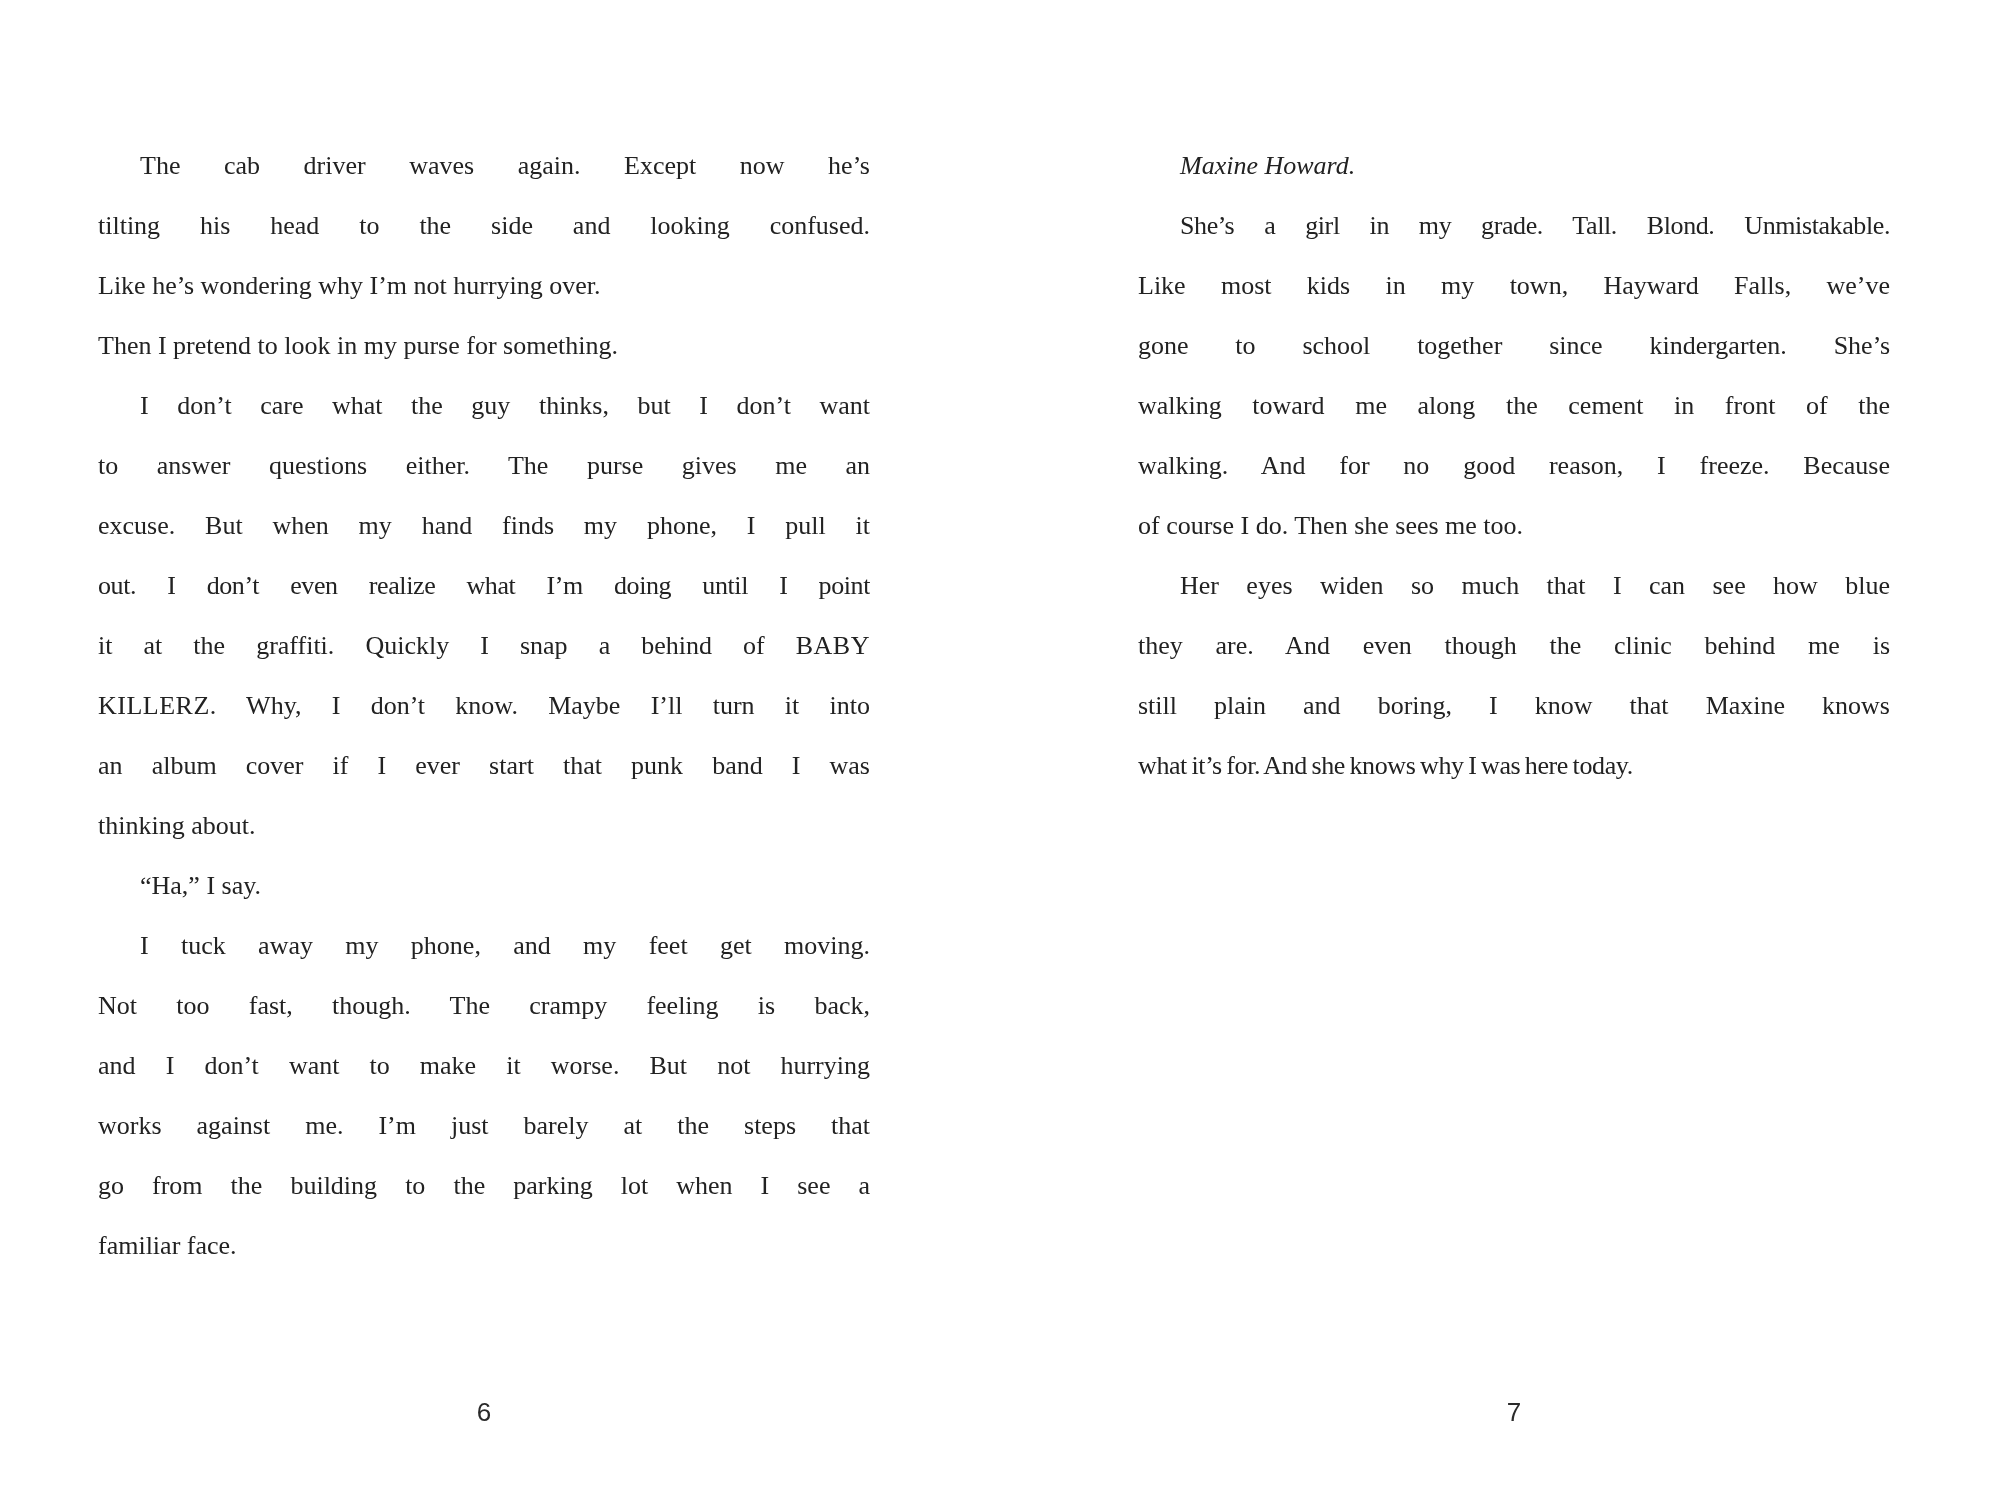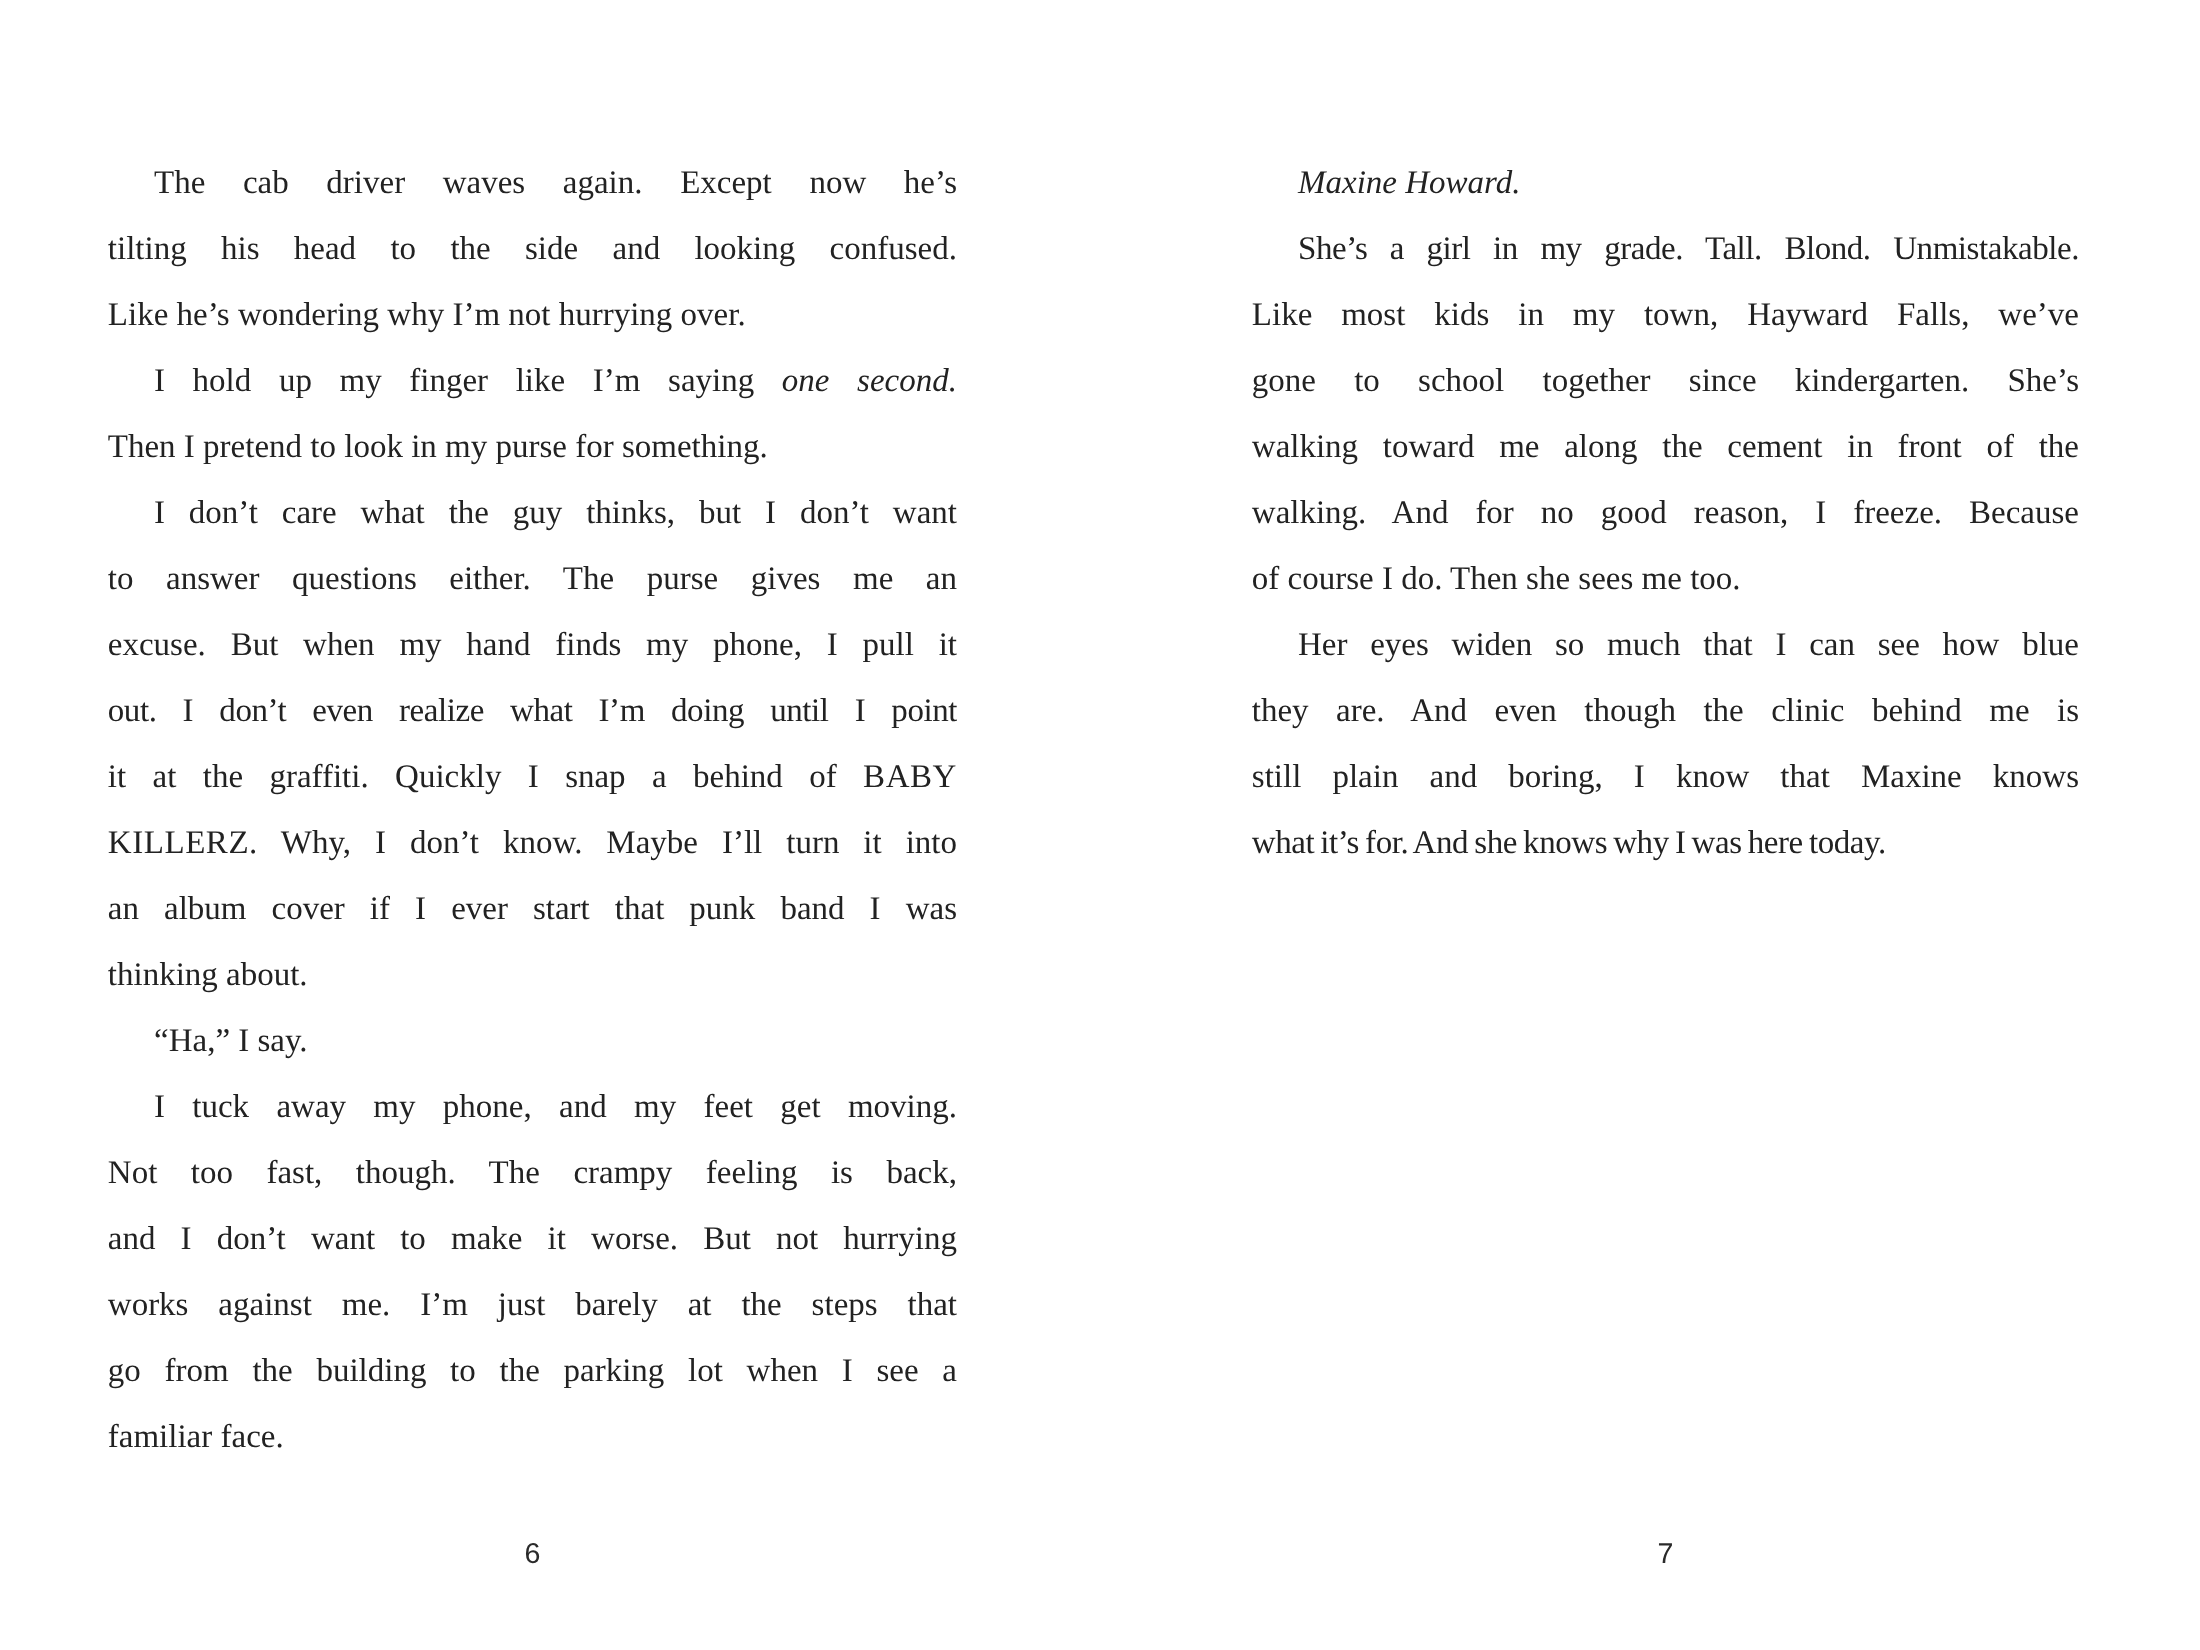--- a/index.html
+++ b/index.html
@@ -23,21 +23,21 @@
     height: 1500px;
     background: #ffffff;
   }
   .text-block { position: absolute; top: 136px; }
   .page-left  .text-block { left: 98px;  width: 772px; }
   .page-right .text-block { left: 138px; width: 752px; }
 
   .line {
     height: 60px;
     line-height: 60px;
-    font-size: 30px;
+    font-size: 26px;
     overflow: hidden;
     text-align: left;
     white-space: normal;
   }
   .line.indent { text-indent: 42px; }
   .line.just { text-align: justify; }
   
   .line.just::after { content: ""; display: inline-block; width: 100%; height: 0; }
   .line.tight { letter-spacing: -0.4px; word-spacing: -1.5px; }
 
@@ -59,21 +59,20 @@
 </style>
 </head>
 <body>
 
 <div class="spread">
   <section class="page page-left">
     <div class="text-block" id="left-lines">
         <div class="line just indent"><span class="seg">The cab driver waves again. Except now he’s</span></div>
         <div class="line just"><span class="seg">tilting his head to the side and looking confused.</span></div>
         <div class="line"><span class="seg">Like he’s wondering why I’m not hurrying over.</span></div>
-        <div class="line just indent"><span class="seg">I hold up my finger like I’m saying </span><span class="seg italic">one second.</span></div>
         <div class="line"><span class="seg">Then I pretend to look in my purse for something.</span></div>
         <div class="line just indent"><span class="seg">I don’t care what the guy thinks, but I don’t want</span></div>
         <div class="line just"><span class="seg">to answer questions either. The purse gives me an</span></div>
         <div class="line just"><span class="seg">excuse. But when my hand finds my phone, I pull it</span></div>
         <div class="line just tight"><span class="seg">out. I don’t even realize what I’m doing until I point</span></div>
         <div class="line just"><span class="seg">it at the graffiti. Quickly I snap a behind of </span><span class="seg bold">BABY</span></div>
         <div class="line just"><span class="seg bold">KILLERZ</span><span class="seg">. Why, I don’t know. Maybe I’ll turn it into</span></div>
         <div class="line just"><span class="seg">an album cover if I ever start that punk band I was</span></div>
         <div class="line"><span class="seg">thinking about.</span></div>
         <div class="line indent"><span class="seg">“Ha,” I say.</span></div>

